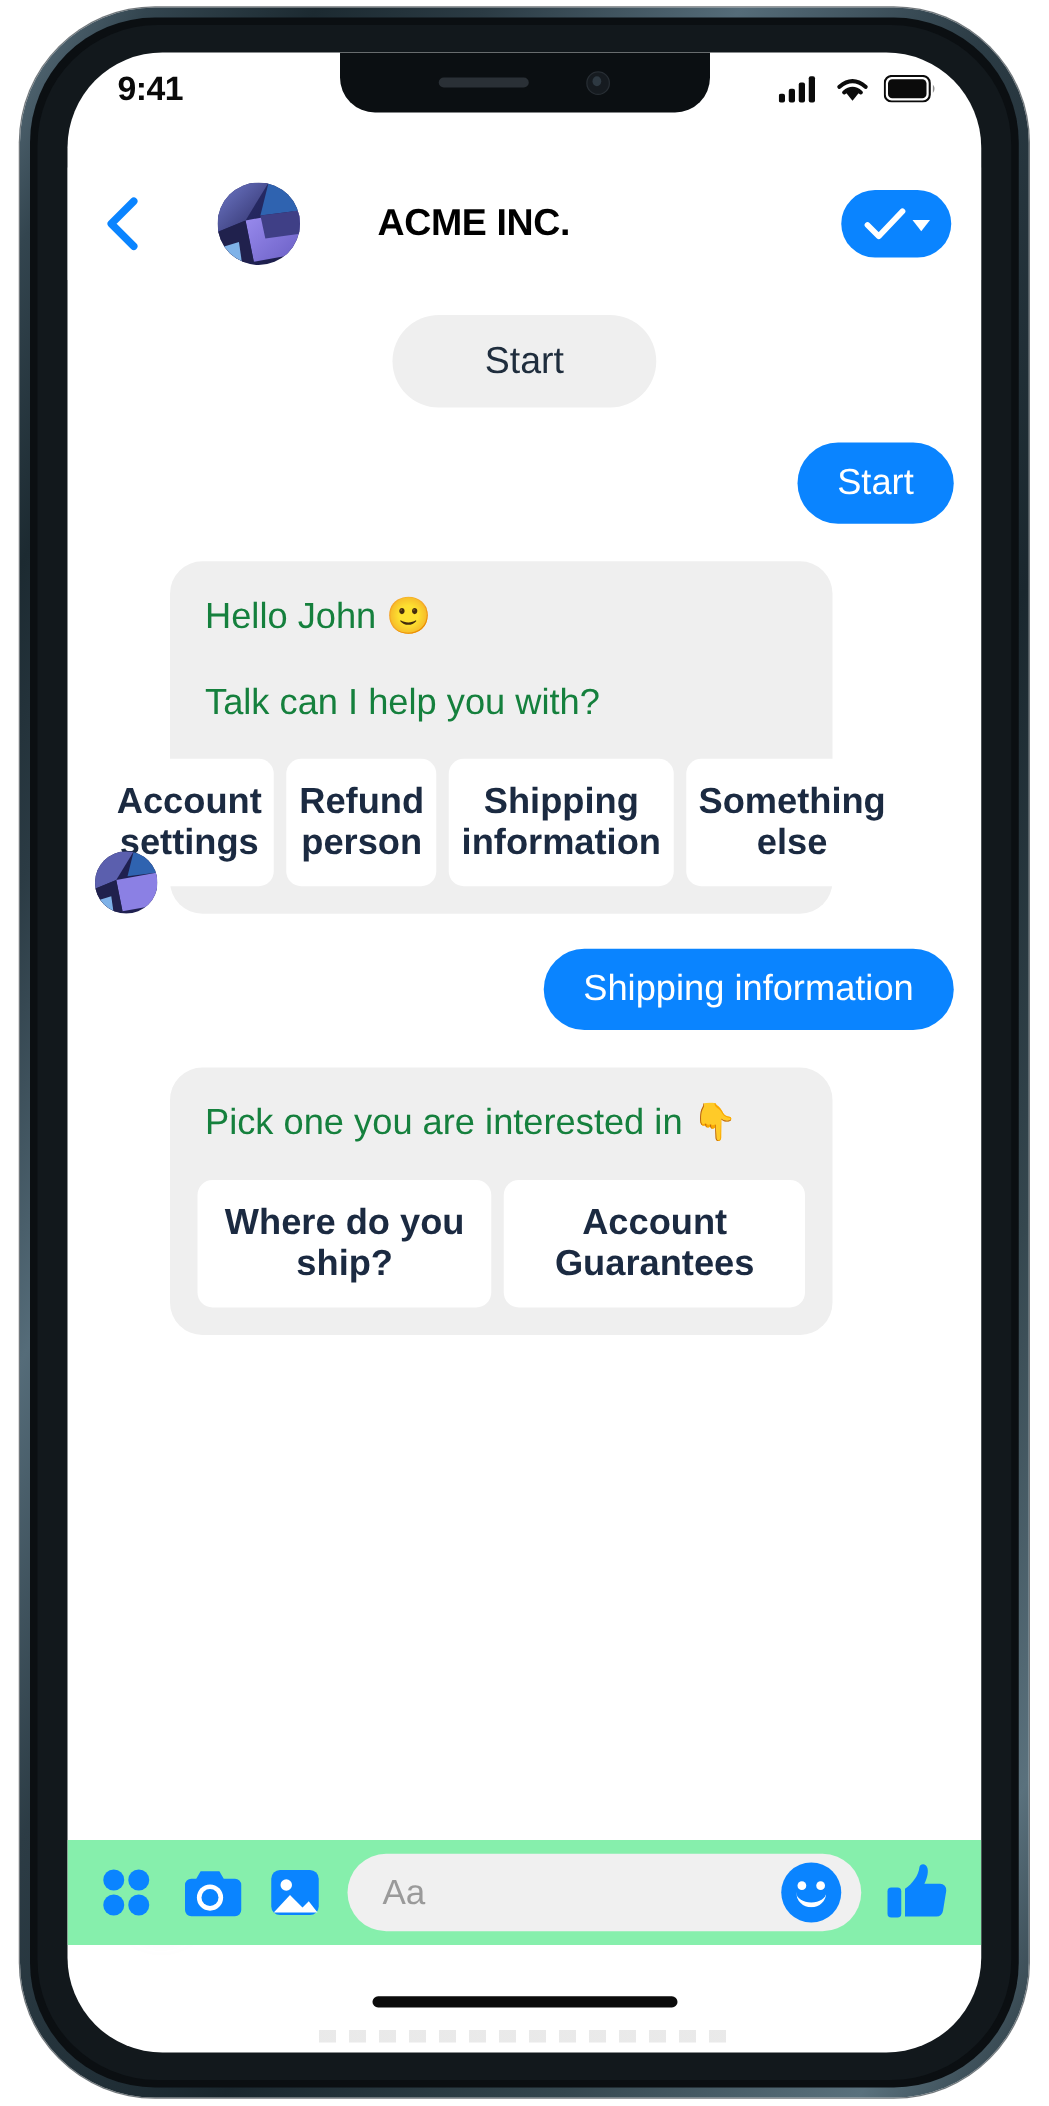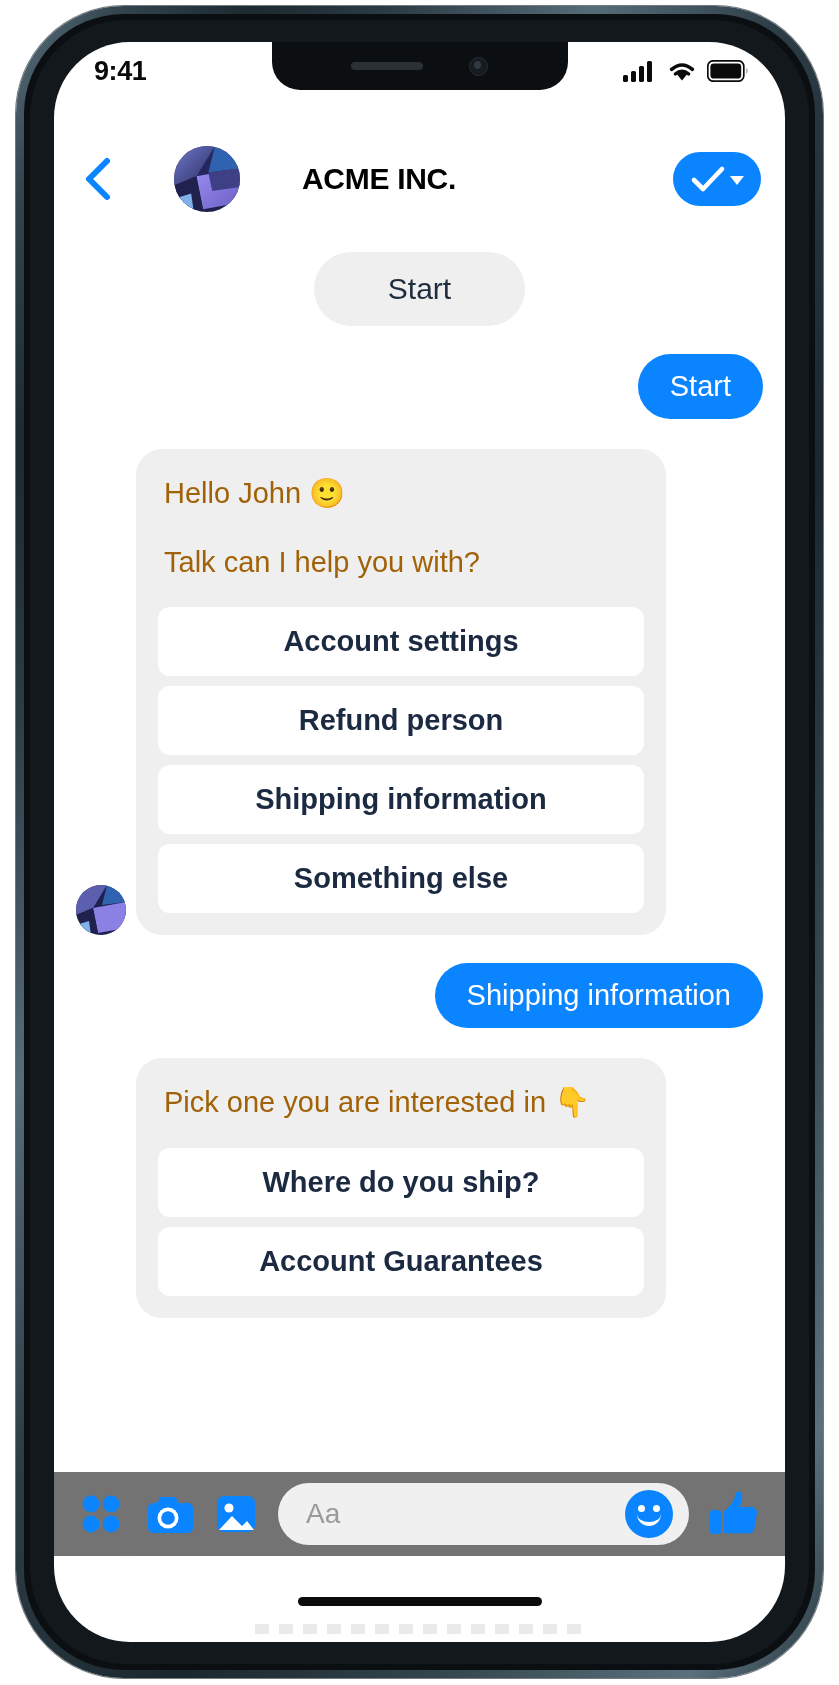--- a/index.html
+++ b/index.html
@@ -242,26 +242,26 @@
 
   .bubble-bot {
     background: #efefef;
     border-radius: 26px;
     padding: 24px 22px 22px 22px;
     flex: 1 1 auto;
     max-width: 530px;
   }
   .bot-line {
     font-size: 29px;
-    color: #a16207;
+    color: #15803d;
     line-height: 1.42;
     padding: 0 6px 6px 6px;
   }
   .bot-line + .bot-line { margin-top: 22px; }
-  .opt-list { margin-top: 18px; display: flex; flex-direction: column; gap: 10px; justify-content: center; }
+  .opt-list { margin-top: 18px; display: flex; flex-direction: row; gap: 10px; justify-content: center; }
   .opt-btn {
     background: #ffffff;
     color: #1b2a41;
     font-size: 29px;
     font-weight: 600;
     border-radius: 12px;
     padding: 18px 10px;
     text-align: center;
     cursor: pointer;
   }
@@ -269,21 +269,21 @@
   
   .composer {
     position: absolute;
     left: 0; right: 0;
     bottom: 86px;
     height: 84px;
     display: flex;
     align-items: center;
     gap: 18px;
     padding: 0 24px;
-    background: #737373;
+    background: #86efac;
     z-index: 18;
   }
   .c-icon { flex: 0 0 auto; cursor: pointer; display: flex; align-items: center; }
   .input-pill {
     flex: 1 1 auto;
     height: 62px;
     border-radius: 32px;
     background: #f0f0f0;
     display: flex;
     align-items: center;

